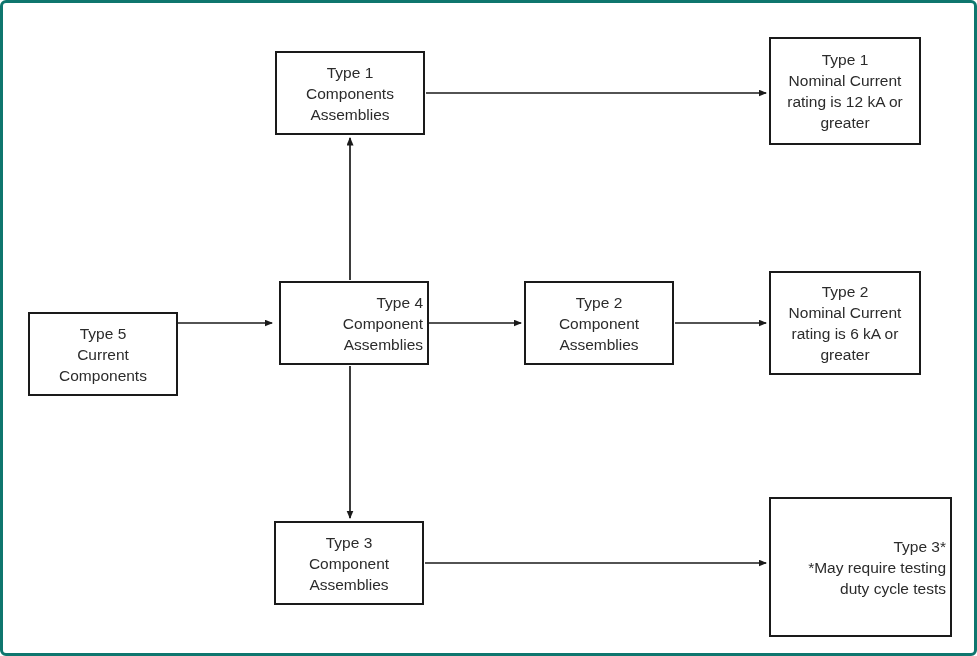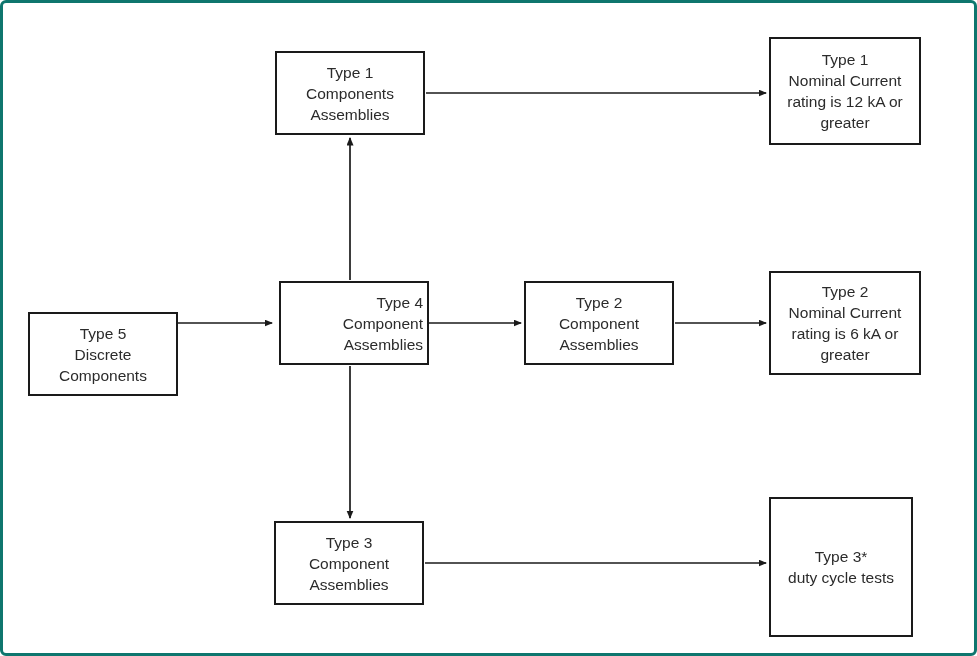--- a/index.html
+++ b/index.html
@@ -32,21 +32,21 @@
   
   #b-type1        {left:272px; top:48px;  width:150px; height:84px;}
   #b-type1-nom    {left:766px; top:34px;  width:152px; height:108px;}
   
   #b-type5        {left:25px;  top:278px; width:150px; height:84px;margin-top:31px;}
   #b-type4        {left:276px; top:278px; width:150px; height:84px;align-items:flex-end;}
   #b-type2        {left:521px; top:278px; width:150px; height:84px;}
   #b-type2-nom    {left:766px; top:268px; width:152px; height:104px;}
   
   #b-type3        {left:271px; top:518px; width:150px; height:84px;}
-  #b-type3-note   {left:766px; top:494px; width:144px; height:140px;}
+  #b-type3-note   {left:766px; top:494px; width:183px; height:140px;align-items:flex-end;}
 </style>
 </head>
 <body>
 
 <div class="frame">
   <div class="canvas">
 
     <svg class="arrow-layer" width="961" height="640" viewBox="0 0 961 640">
       <defs>
         <marker id="ah" markerWidth="9" markerHeight="8" refX="7.5" refY="3.5" orient="auto" markerUnits="userSpaceOnUse">
@@ -70,21 +70,21 @@
 
     <div class="box" id="b-type1-nom">
       <div>Type 1</div>
       <div>Nominal Current</div>
       <div>rating is 12 kA or</div>
       <div>greater</div>
     </div>
 
     <div class="box" id="b-type5">
       <div>Type 5</div>
-      <div>Discrete</div>
+      <div>Current</div>
       <div>Components</div>
     </div>
 
     <div class="box" id="b-type4">
       <div>Type 4</div>
       <div>Component</div>
       <div>Assemblies</div>
     </div>
 
     <div class="box" id="b-type2">
@@ -101,17 +101,18 @@
     </div>
 
     <div class="box" id="b-type3">
       <div>Type 3</div>
       <div>Component</div>
       <div>Assemblies</div>
     </div>
 
     <div class="box" id="b-type3-note">
       <div>Type 3*</div>
+      <div>*May require testing</div>
       <div>duty cycle tests</div>
     </div>
 
   </div>
 </div>
 
 </body></html>

